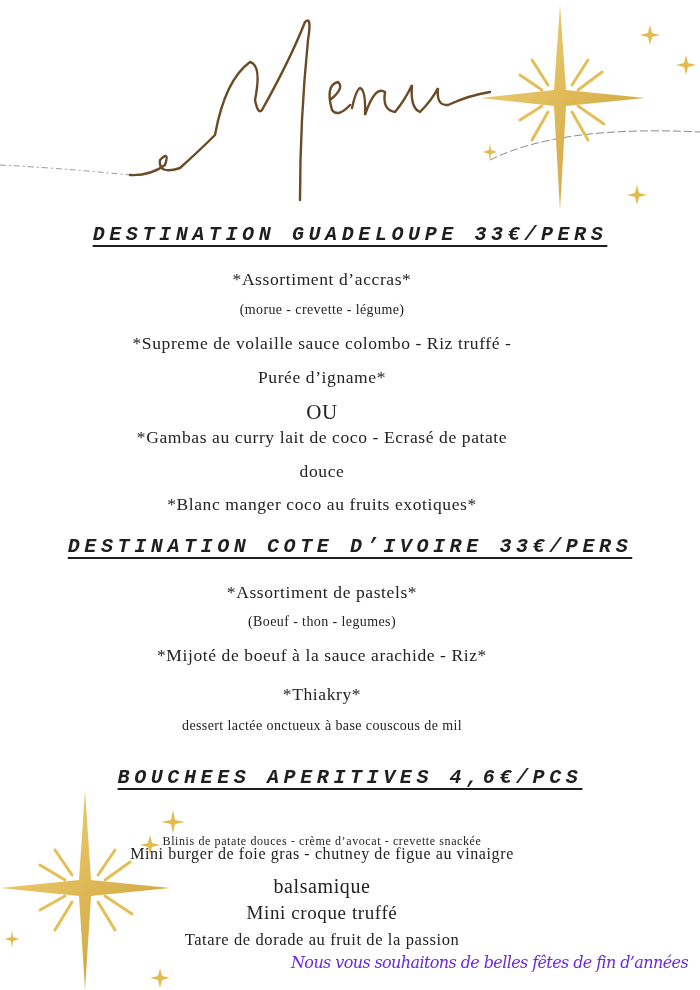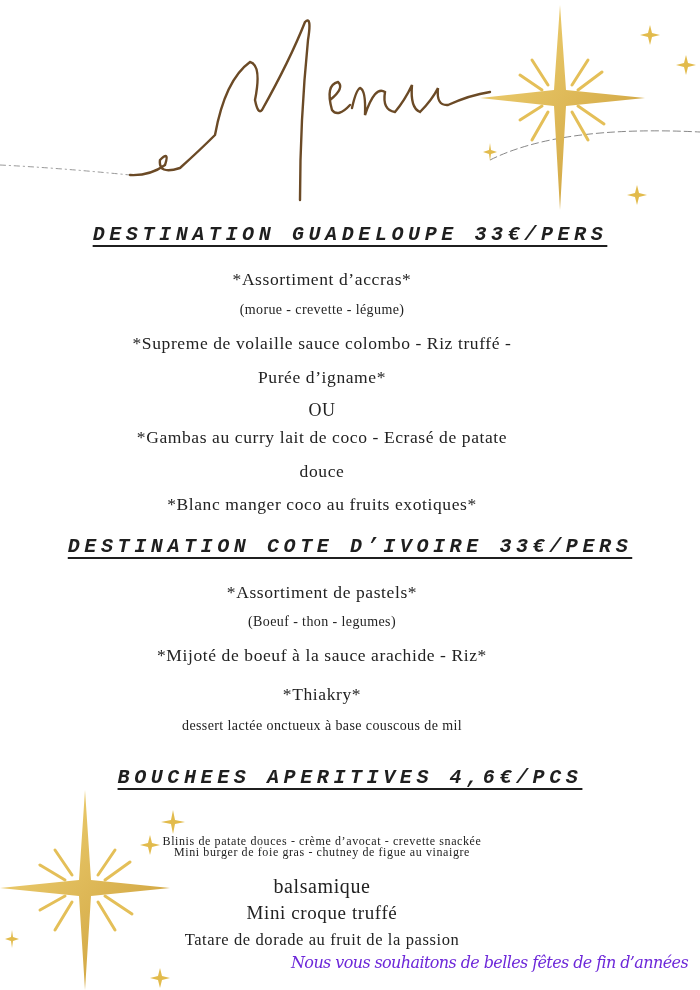--- a/index.html
+++ b/index.html
@@ -7,21 +7,21 @@
          font-family:"DejaVu Sans", sans-serif; color:#222; }
   .title-svg { position:absolute; left:0; top:0; }
   .heading { position:absolute; left:0; width:700px; text-align:center;
              font-family:Liberation Mono, monospace; font-style:italic; font-weight:bold;
              font-size:20px; letter-spacing:4.6px; color:#1f1f1f; }
   .heading span { text-decoration:underline; text-decoration-thickness:2px; text-underline-offset:5px; }
   .line { position:absolute; left:0; width:604px; text-align:center;
           font-family:Liberation Serif, serif; font-size:17.5px; color:#222; letter-spacing:0.6px;
           font-weight:300;margin-left:20px; }
   .sub { font-size:14px; letter-spacing:0.4px; }
-  .ou { font-size:18px; }
+  .ou { font-size:21px; }
   .wish { position:absolute; right:12px; top:953px; font-family:"DejaVu Serif", serif;
           font-style:italic; font-size:16px; color:#6d28d9; letter-spacing:-0.6px; }
   .star { position:absolute; }
 </style>
 </head>
 <body>
 
 <svg class="title-svg" width="700" height="215" viewBox="0 0 700 215">
   <path d="M0 165 Q60 168 130 175" stroke="#999" stroke-width="1" fill="none" stroke-dasharray="6 3 2 3"></path>
   <path d="M130 175 Q150 176 165 165 Q170 150 160 160 Q158 175 180 168 Q200 150 215 135 Q225 80 250 62 Q262 65 255 100 Q258 115 262 110 Q290 60 305 22 Q312 15 308 40 Q300 120 300 200" stroke="#6b4a26" stroke-width="2.4" fill="none" stroke-linecap="round"></path>
@@ -94,18 +94,18 @@
 
 <div class="heading" style="top:535px"><span>DESTINATION COTE D’IVOIRE 33€/PERS</span></div>
 <div class="line" style="top:582px">*Assortiment de pastels*</div>
 <div class="line sub" style="top:614px">(Boeuf - thon - legumes)</div>
 <div class="line" style="top:645px">*Mijoté de boeuf à la sauce arachide - Riz*</div>
 <div class="line" style="top:684px">*Thiakry*</div>
 <div class="line sub" style="top:718px">dessert lactée onctueux à base couscous de mil</div>
 
 <div class="heading" style="top:766px"><span>BOUCHEES APERITIVES 4,6€/PCS</span></div>
 <div class="line" style="top:834px;font-size:12px">Blinis de patate douces - crème d’avocat - crevette snackée</div>
-<div class="line" style="top:845px;font-size:12px">Mini burger de foie gras - chutney de figue au vinaigre</div>
+<div class="line" style="top:845px;font-size:16px">Mini burger de foie gras - chutney de figue au vinaigre</div>
 <div class="line" style="top:875px;font-size:20px">balsamique</div>
 <div class="line" style="top:902px;font-size:19px">Mini croque truffé</div>
 <div class="line" style="top:930px;font-size:16.5px">Tatare de dorade au fruit de la passion</div>
 
 <div class="wish">Nous vous souhaitons de belles fêtes de fin d’années</div>
 
 </body></html>

